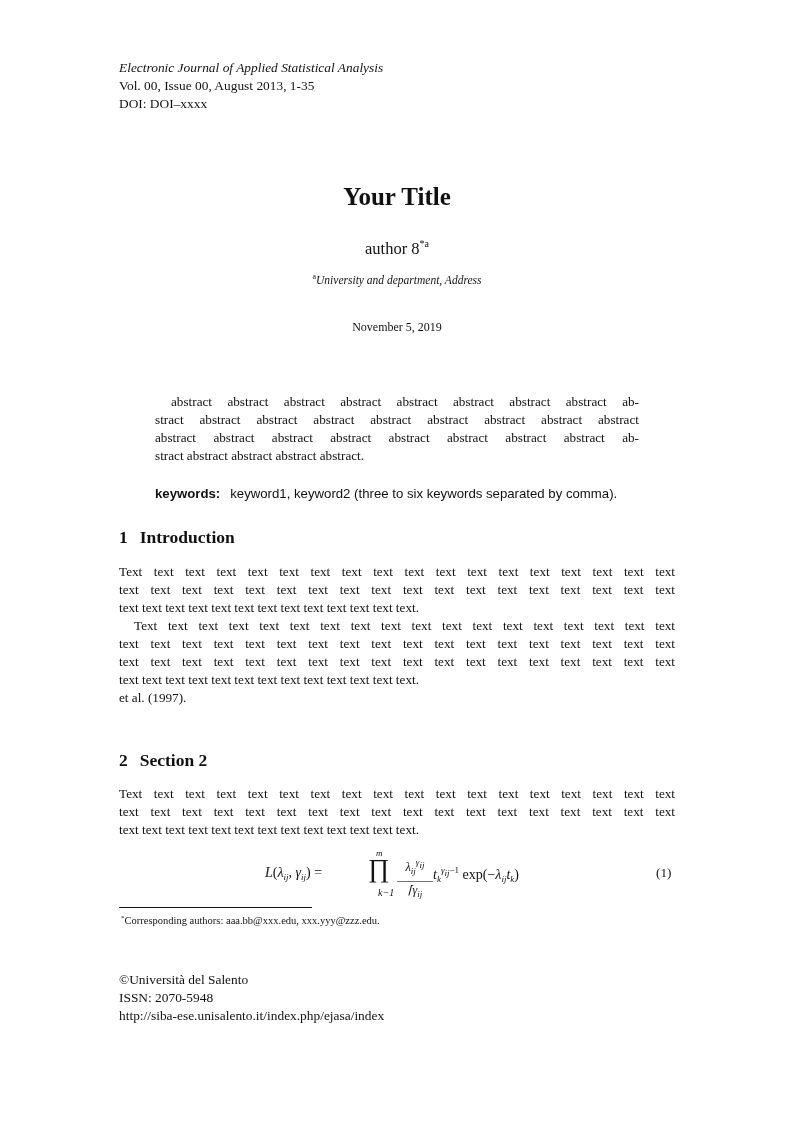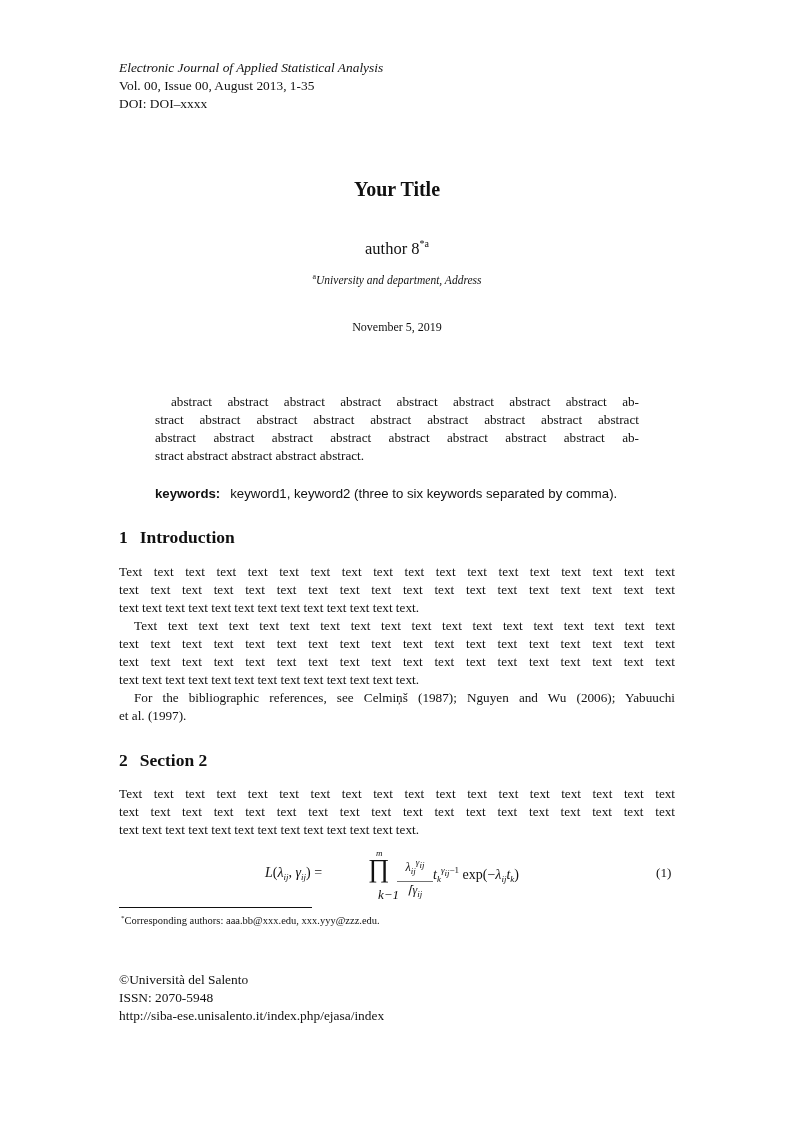--- a/index.html
+++ b/index.html
@@ -13,21 +13,21 @@
     .abs { position: absolute; white-space: nowrap; }
 
     
     .hdr { left: 119px; font-size: 13.4px; line-height: 18px; font-family: "Liberation Serif", serif; }
     .hdr.journal { top: 59px; font-style: italic; }
     .hdr.vol { top: 77px; text-align: center; }
     .hdr.doi { top: 95px; }
 
     
     .center { left: 0; width: 794px; text-align: center; font-family: "Liberation Serif", serif; }
-    .title { top: 173px; font-size: 20px; font-weight: bold; line-height: 32px; }
+    .title { top: 181px; font-size: 25px; font-weight: bold; line-height: 32px; }
     .author { top: 233px; font-size: 16.5px; line-height: 22px; }
     .author sup { font-size: 10px; vertical-align: 7px; }
     .affil { top: 269px; font-size: 11.5px; font-style: italic; line-height: 16px; }
     .affil sup { font-size: 8px; font-style: normal; vertical-align: 5px; }
     .date { top: 319px; font-size: 12px; line-height: 16px; }
 
     
     .abstract {
       position: absolute; left: 155px; top: 393px; width: 484px;
       font-family: "Liberation Serif", serif; font-size: 13.2px; line-height: 18px;
@@ -60,21 +60,21 @@
     .eq {
       position: absolute; left: 265px; top: 852px; width: 270px; height: 46px;
       font-family: "Liberation Serif", serif; font-size: 14px; font-style: italic;
     }
     .eq .lhs { position: absolute; left: 0; top: 13px; white-space: nowrap; }
     .eq .lhs .up { font-style: normal; }
     .eq sub { font-size: 9px; vertical-align: -3px; }
     .eq sup { font-size: 9px; vertical-align: 6px; }
     .eq .prod { position: absolute; left: 103px; top: 3px; font-size: 26px; font-style: normal; line-height: 28px; }
     .eq .prod-top { position: absolute; left: 111px; top: -4px; font-size: 9px; }
-    .eq .prod-bot { position: absolute; left: 106px; top: 35px; font-size: 13px; white-space: nowrap; padding-left: 7px; }
+    .eq .prod-bot { position: absolute; left: 106px; top: 35px; font-size: 10px; white-space: nowrap; padding-left: 7px; }
     .eq .frac { position: absolute; left: 132px; top: 0px; width: 36px; text-align: center; font-size: 12px; }
     .eq .frac .numr { display: block; border-bottom: 1px solid #737373; line-height: 20px; }
     .eq .frac .den { display: block; line-height: 17px; }
     .eq .rest { position: absolute; left: 168px; top: 13px; white-space: nowrap; }
     .eq .rest .up { font-style: normal; }
     .eqnum { position: absolute; left: 656px; top: 865px; font-family: "Liberation Serif", serif; font-size: 13.2px; }
 
     
     .fn-rule { position: absolute; left: 119px; top: 907px; width: 193px; height: 1px; background: #111; }
     .footnote {
@@ -126,21 +126,20 @@
     <span class="ln">text text text text text text text text text text text text text text text text text text</span>
     <span class="ln last">text text text text text text text text text text text text text.</span>
   </div>
   <div class="para" style="top:617px;">
     <span class="ln indent">Text text text text text text text text text text text text text text text text text text</span>
     <span class="ln">text text text text text text text text text text text text text text text text text text</span>
     <span class="ln">text text text text text text text text text text text text text text text text text text</span>
     <span class="ln last">text text text text text text text text text text text text text.</span>
   </div>
   <div class="para" style="top:689px;">
-    <span class="ln indent">For the bibliographic references, see Celmiņš (1987); Nguyen and Wu (2006); Yabuuchi</span>
     <span class="ln last">et al. (1997).</span>
   </div>
 
   <div class="sec-h" style="top:749px;">
     <span class="num">2</span><span>Section 2</span>
   </div>
   <div class="para" style="top:785px;">
     <span class="ln">Text text text text text text text text text text text text text text text text text text</span>
     <span class="ln">text text text text text text text text text text text text text text text text text text</span>
     <span class="ln last">text text text text text text text text text text text text text.</span>

